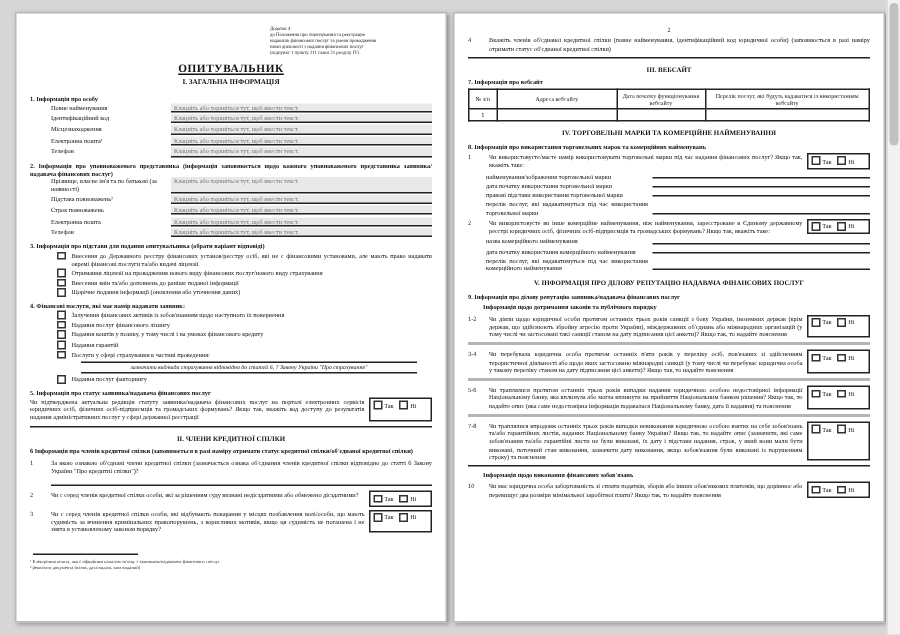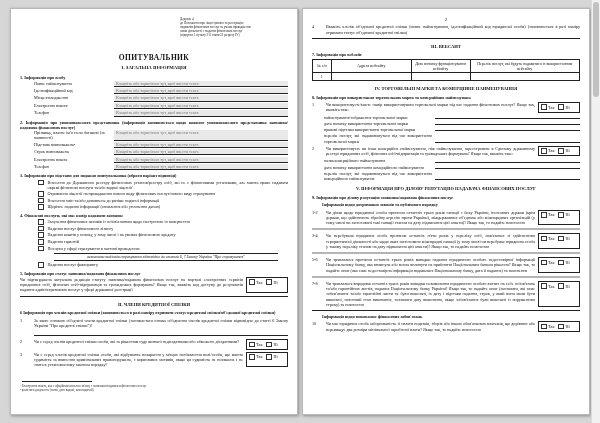--- a/index.html
+++ b/index.html
@@ -4,21 +4,21 @@
 <style>
   html,body{margin:0;padding:0;}
   body{width:600px;height:423px;overflow:hidden;background:#d6d6d6;font-family:"Liberation Serif","DejaVu Serif",serif;color:#111;}
   .viewport{position:relative;width:600px;height:423px;}
   .page{position:absolute;top:8px;width:288px;height:407px;background:#fff;border:1px solid #b8b8b8;box-shadow:1px 1px 3px rgba(0,0,0,.35);box-sizing:border-box;padding:8px 9px;font-size:4.2px;line-height:1.25;}
   .page-left{left:10px;}
   .page-right{left:302px;}
   .scrollbar{position:absolute;right:0;top:0;width:8px;height:423px;background:#f1f1f1;border-left:1px solid #dcdcdc;}
   .scroll-thumb{position:absolute;top:2px;left:1px;width:6px;height:95px;background:#c1c1c1;border-radius:3px;}
   .appendix{margin-left:160px;font-size:3.2px;line-height:1.25;color:#222;}
-  .doc-title{text-align:center;font-weight:bold;font-size:7.5px;margin-top:16px;letter-spacing:.4px;}
+  .doc-title{text-align:center;font-weight:bold;font-size:7.5px;margin-top:4px;letter-spacing:.4px;text-decoration:underline;}
   .doc-subtitle{text-align:center;font-weight:bold;font-size:4.8px;margin-top:3px;margin-bottom:4px;}
   .part-title{text-align:center;font-weight:bold;font-size:4.6px;margin:5px 0 3px 0;}
   .sec-h{font-weight:bold;margin-top:3px;}
   .fieldrow{display:flex;margin:0 0 1.2px 14px;}
   .fieldrow .lbl{width:80px;flex:none;}
   .fieldrow .inp{flex:1;background:#e9e9e9;border-bottom:.7px solid #222;color:#777;padding:0 2px;white-space:nowrap;overflow:hidden;}
   .cb{display:inline-block;width:3.6px;height:3.6px;border:.6px solid #333;background:#fff;margin-right:1.5px;vertical-align:-0.4px;flex:none;}
   .chkitem{display:flex;gap:2.5px;margin:1px 0 1px 18px;text-align:justify;}
   .q{display:flex;gap:3px;margin:2px 0;}
   .q .num{flex:none;width:11px;text-align:left;}

